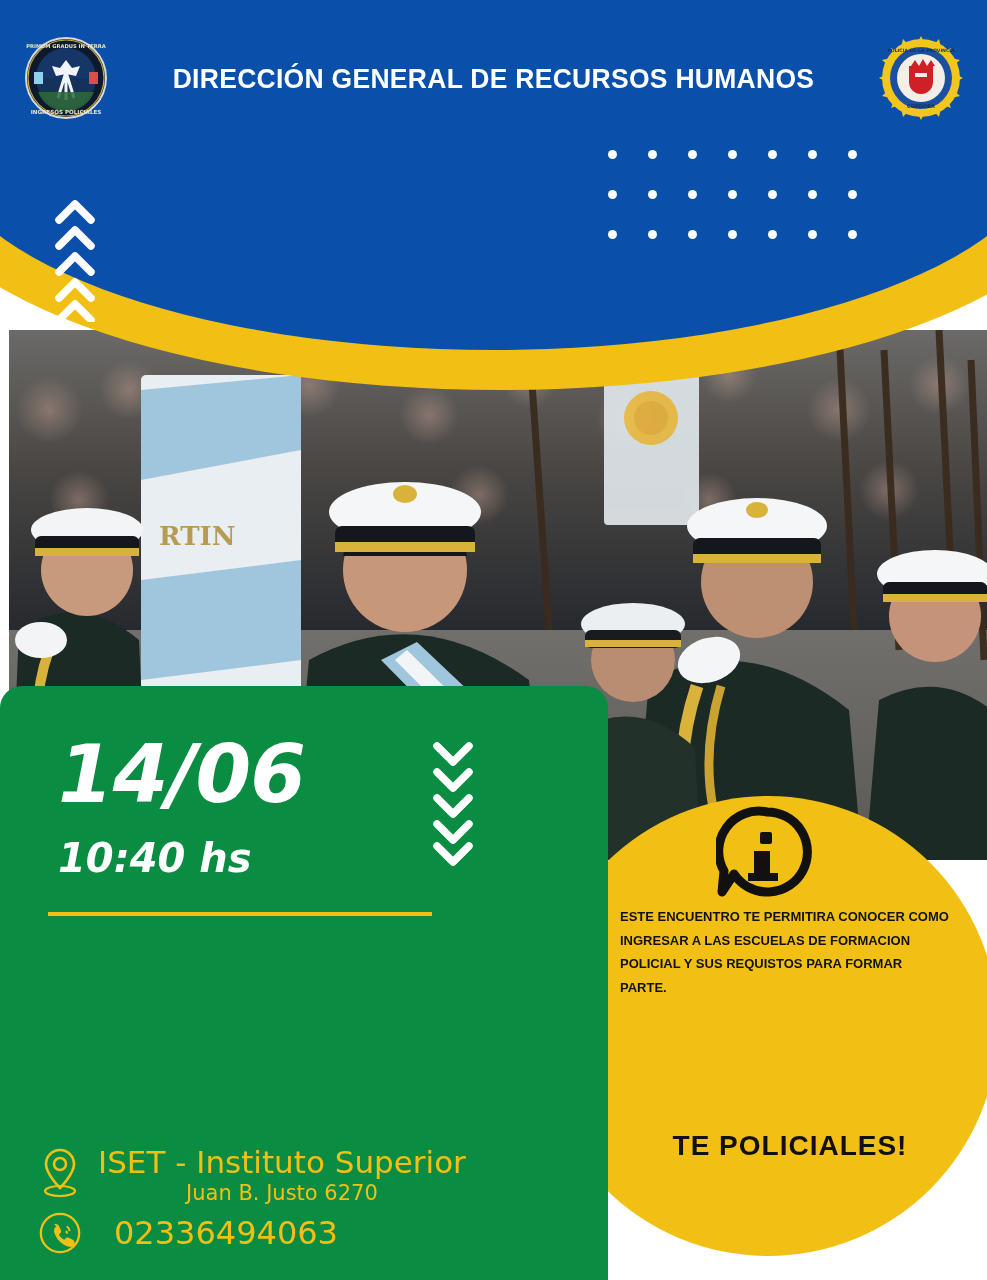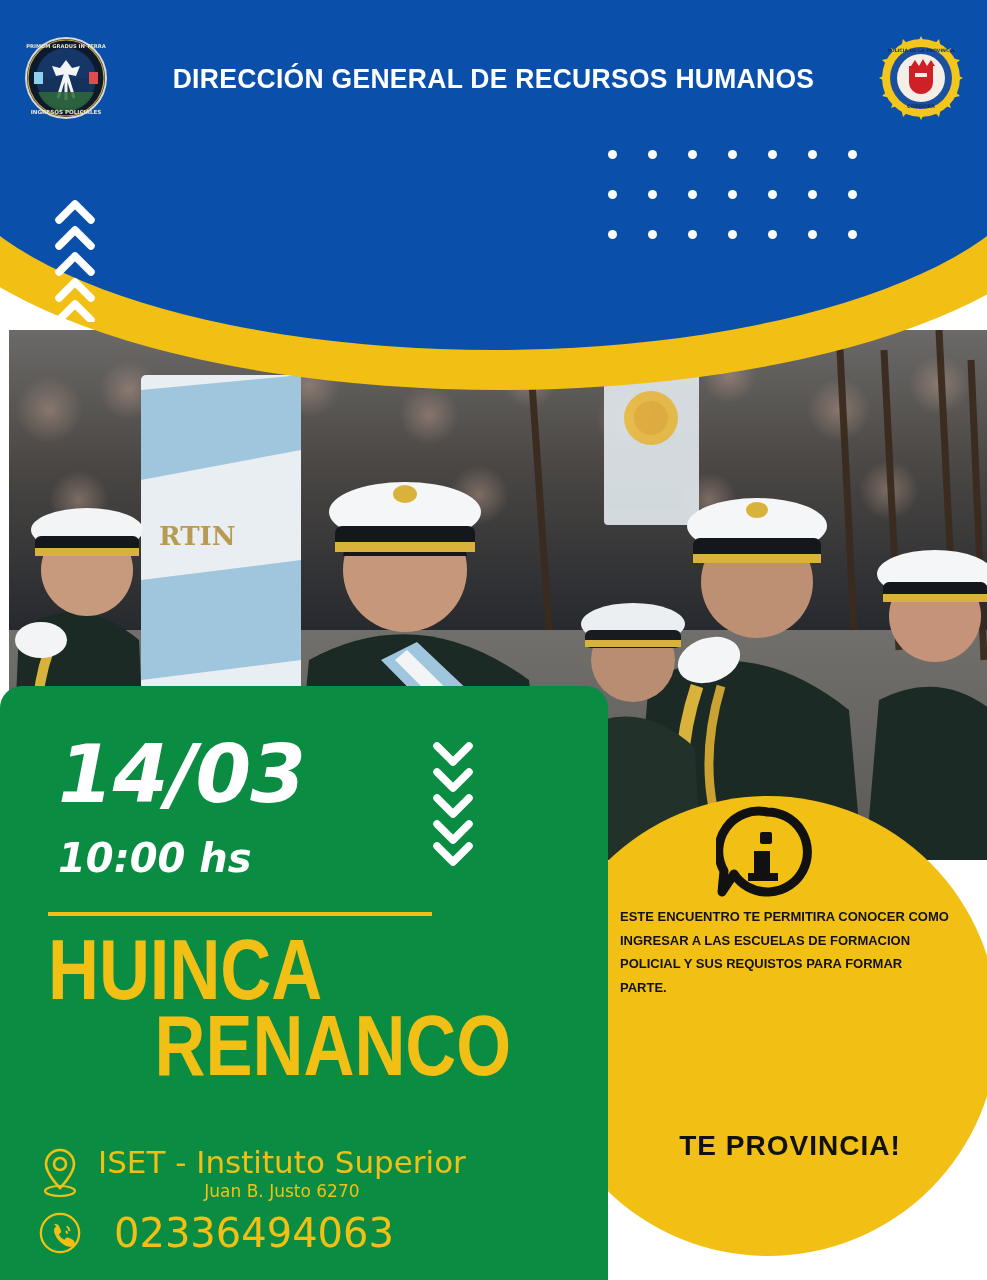--- a/index.html
+++ b/index.html
@@ -213,28 +213,28 @@
   .ico { width: 48px; height: 52px; flex: 0 0 48px; margin-right: 14px; }
   .ico svg { display: block; width: 100%; height: 100%; }
   .addr-main {
     color: #f2c014;
     font-size: 31px;
     line-height: 1.05;
     font-family: "DejaVu Sans", sans-serif;
   }
   .addr-sub {
     color: #f2c014;
-    font-size: 17px;
+    font-size: 21px;
     text-align: center;
     font-family: "DejaVu Sans", sans-serif;
     margin-top: 2px;
   }
   .phone-num {
     color: #f2c014;
-    font-size: 40px;
+    font-size: 32px;
     font-family: "DejaVu Sans", sans-serif;
     margin-left: 16px;
   }
 
   
   .yellow-circle {
     position: absolute;
     left: 538px;
     top: 796px;
     width: 460px;
@@ -489,28 +489,24 @@
         <polyline points="7,50 23,34 39,50"></polyline>
         <polyline points="7,76 23,60 39,76"></polyline>
         <polyline points="7,102 23,86 39,102"></polyline>
         <polyline points="7,124 23,108 39,124"></polyline>
       </g>
     </svg>
   </div>
 
   <div class="green-panel"></div>
 
-  <div class="date">14/03</div>
-  <div class="time">10:00 hs</div>
+  <div class="date">14/06</div>
+  <div class="time">10:40 hs</div>
   <div class="rule"></div>
 
-  <div class="city">
-    <span class="cl cl1">HUINCA</span>
-    <span class="cl cl2">RENANCO</span>
-  </div>
 
   <div class="chev-down">
     <svg width="46" height="126" viewBox="0 0 46 126" aria-hidden="true">
       <g stroke="#ffffff" stroke-width="7.5" fill="none" stroke-linecap="round" stroke-linejoin="round">
         <polyline points="7,6 23,22 39,6"></polyline>
         <polyline points="7,32 23,48 39,32"></polyline>
         <polyline points="7,58 23,74 39,58"></polyline>
         <polyline points="7,84 23,100 39,84"></polyline>
         <polyline points="7,106 23,122 39,106"></polyline>
       </g>
@@ -547,15 +543,15 @@
 
   <div class="info-icon">
     <svg viewBox="0 0 96 92" aria-hidden="true">
       <path d="M51 6 a40 40 0 1 1 -33 62 l-12 18 l2 -21 A40 40 0 0 1 51 6 Z" fill="none" stroke="#111111" stroke-width="9" stroke-linejoin="round"></path>
       <rect x="44" y="26" width="12" height="12" rx="2" fill="#111111"></rect>
       <path d="M38 45 h16 v22 h8 v8 h-30 v-8 h6 Z" fill="#111111"></path>
     </svg>
   </div>
 
   <div class="info-text">ESTE ENCUENTRO TE PERMITIRA CONOCER COMO INGRESAR A LAS ESCUELAS DE FORMACION POLICIAL Y SUS REQUISTOS PARA FORMAR PARTE.</div>
-  <div class="cta">TE PROVINCIA!</div>
+  <div class="cta">TE POLICIALES!</div>
 
 </div>
 
 </body></html>

